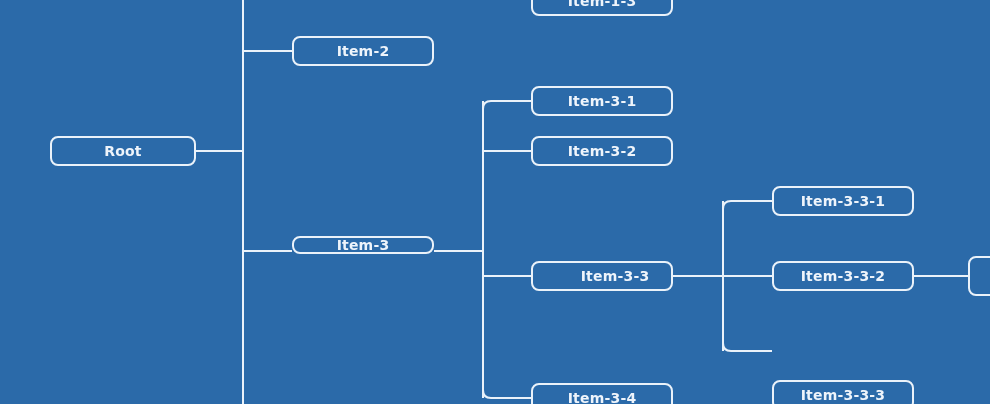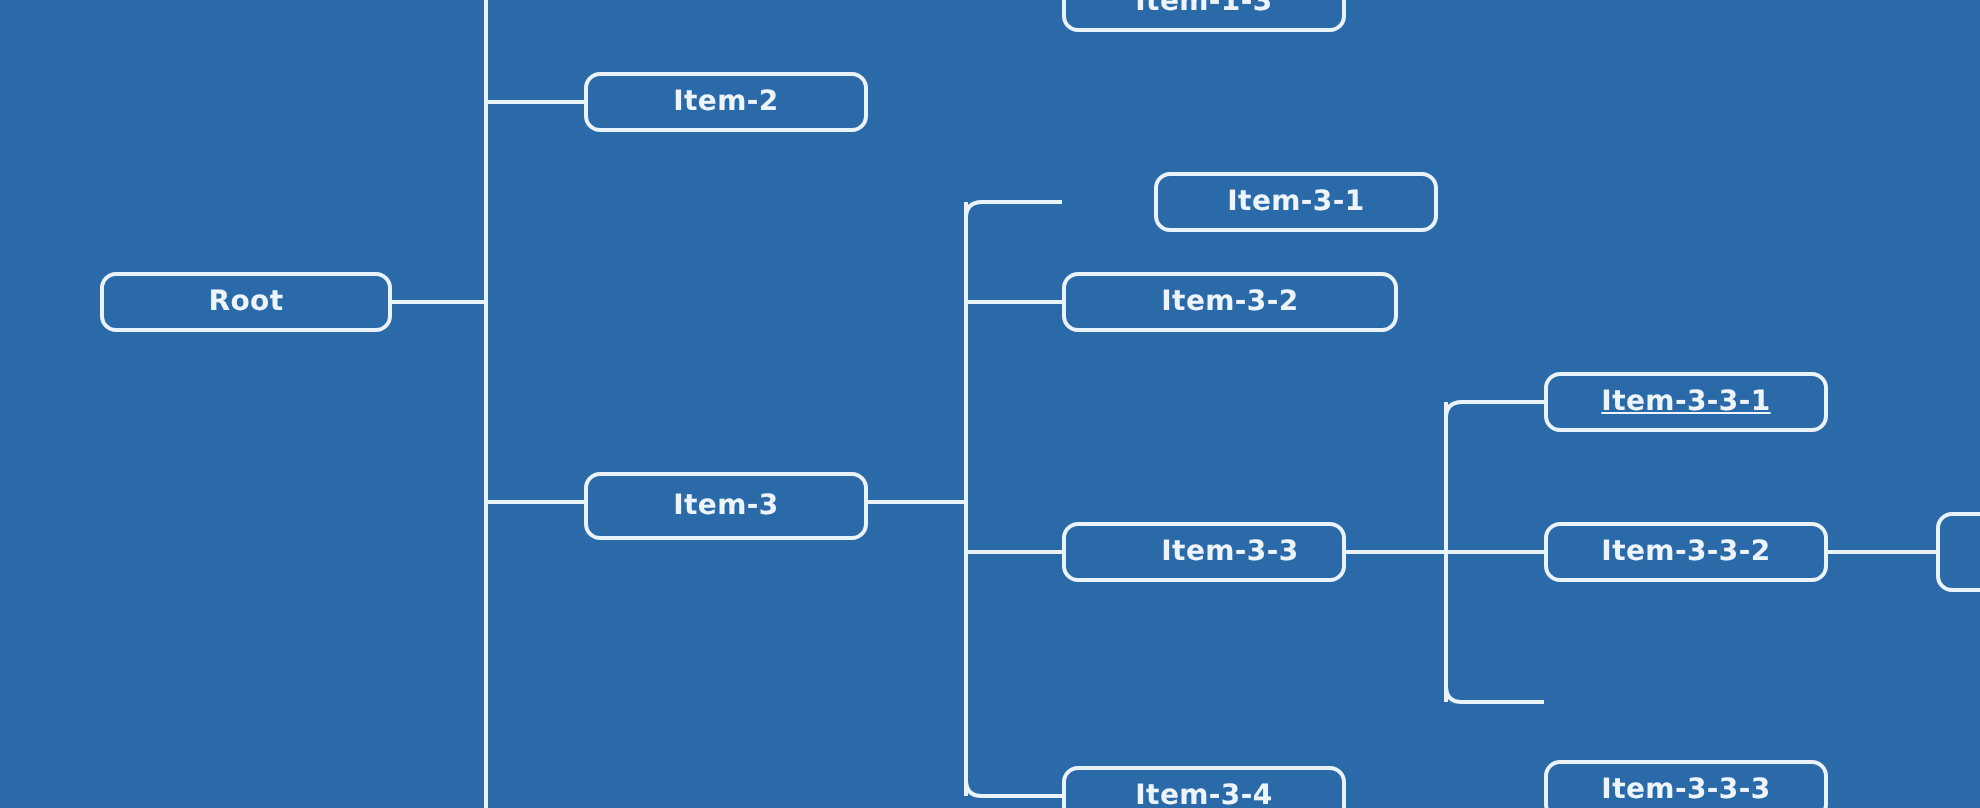--- a/index.html
+++ b/index.html
@@ -68,36 +68,36 @@
   <div id="node-layer">
       <div class="node" style="left: 50px; top: 136px; width: 146px; height: 30px; text-align: right;">
         <span class="node-label">Root</span>
       </div>
       <div class="node" style="left: 531px; top: -14px; width: 142px; height: 30px;">
         <span class="node-label">Item-1-3</span>
       </div>
       <div class="node" style="left: 292px; top: 36px; width: 142px; height: 30px; text-align: right;">
         <span class="node-label">Item-2</span>
       </div>
-      <div class="node" style="left: 292px; top: 236px; width: 142px; height: 34px;">
+      <div class="node" style="left: 292px; top: 236px; width: 142px; height: 18px;">
         <span class="node-label">Item-3</span>
       </div>
-      <div class="node" style="left: 531px; top: 86px; width: 142px; height: 30px; margin-left: 46px;">
+      <div class="node" style="left: 531px; top: 86px; width: 142px; height: 30px;">
         <span class="node-label">Item-3-1</span>
       </div>
-      <div class="node" style="left: 531px; top: 136px; width: 168px; height: 30px;">
+      <div class="node" style="left: 531px; top: 136px; width: 142px; height: 30px;">
         <span class="node-label">Item-3-2</span>
       </div>
       <div class="node" style="left: 531px; top: 261px; width: 142px; height: 30px; padding-left: 26px;">
         <span class="node-label">Item-3-3</span>
       </div>
       <div class="node" style="left: 531px; top: 383px; width: 142px; height: 30px;">
         <span class="node-label">Item-3-4</span>
       </div>
-      <div class="node" style="left: 772px; top: 186px; width: 142px; height: 30px; text-decoration: underline;">
+      <div class="node" style="left: 772px; top: 186px; width: 142px; height: 30px;">
         <span class="node-label">Item-3-3-1</span>
       </div>
       <div class="node" style="left: 772px; top: 261px; width: 142px; height: 30px; justify-content: center;">
         <span class="node-label">Item-3-3-2</span>
       </div>
       <div class="node" style="left: 772px; top: 336px; width: 142px; height: 30px; margin-top: 44px;">
         <span class="node-label">Item-3-3-3</span>
       </div>
       <div class="node" style="left: 968px; top: 256px; width: 142px; height: 40px;">
         <span class="node-label"></span>

